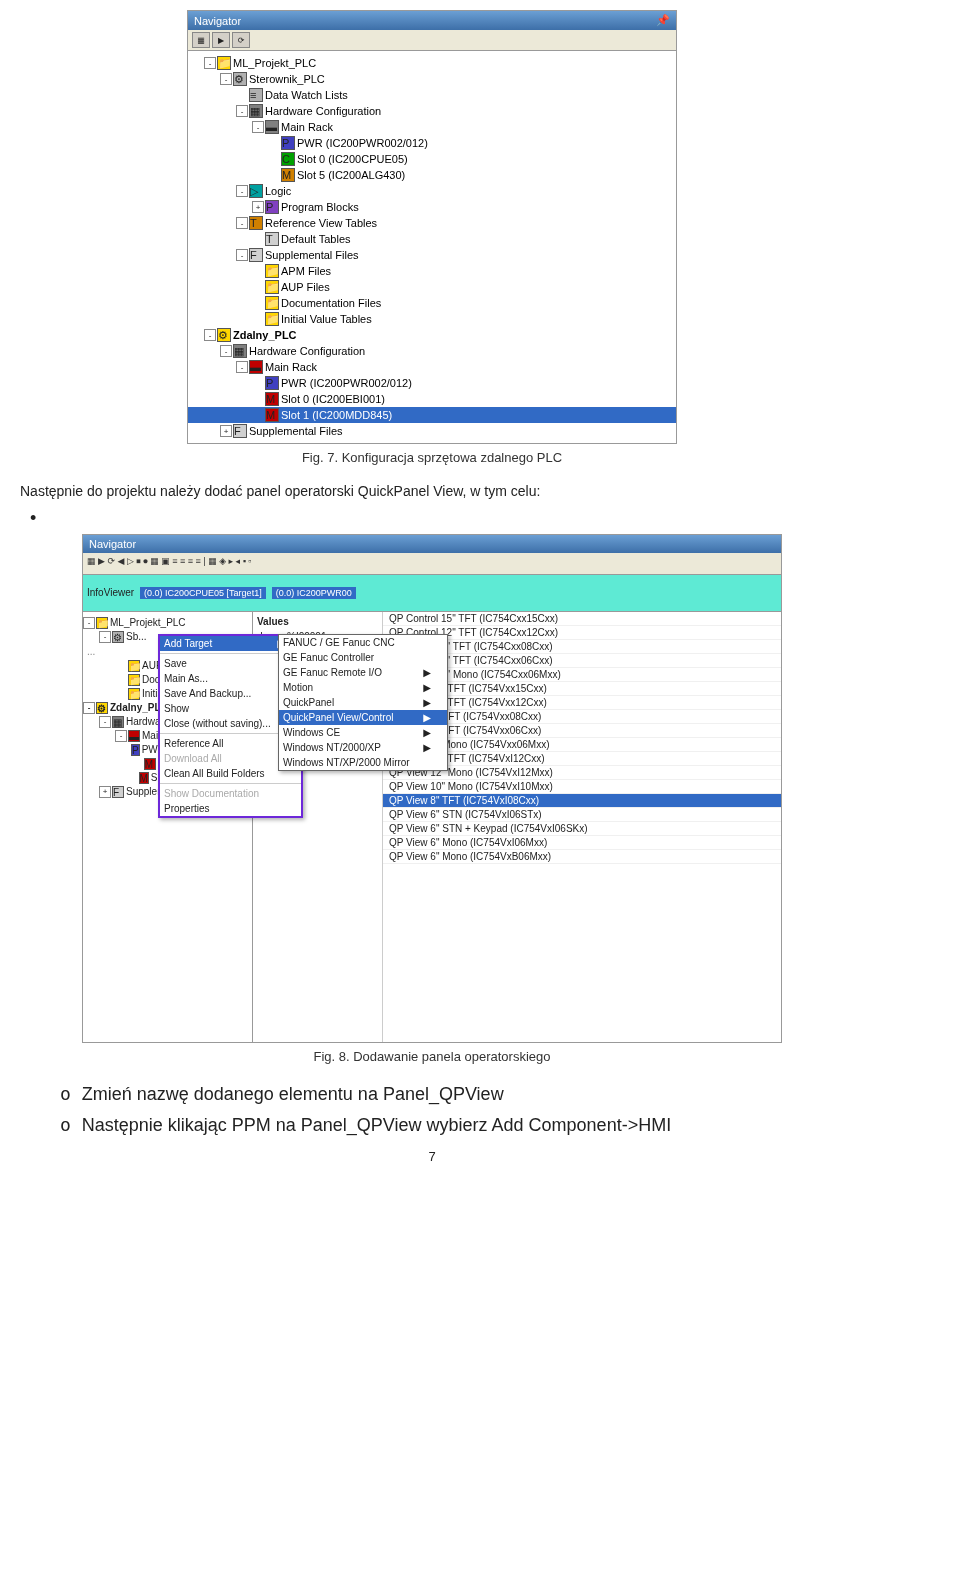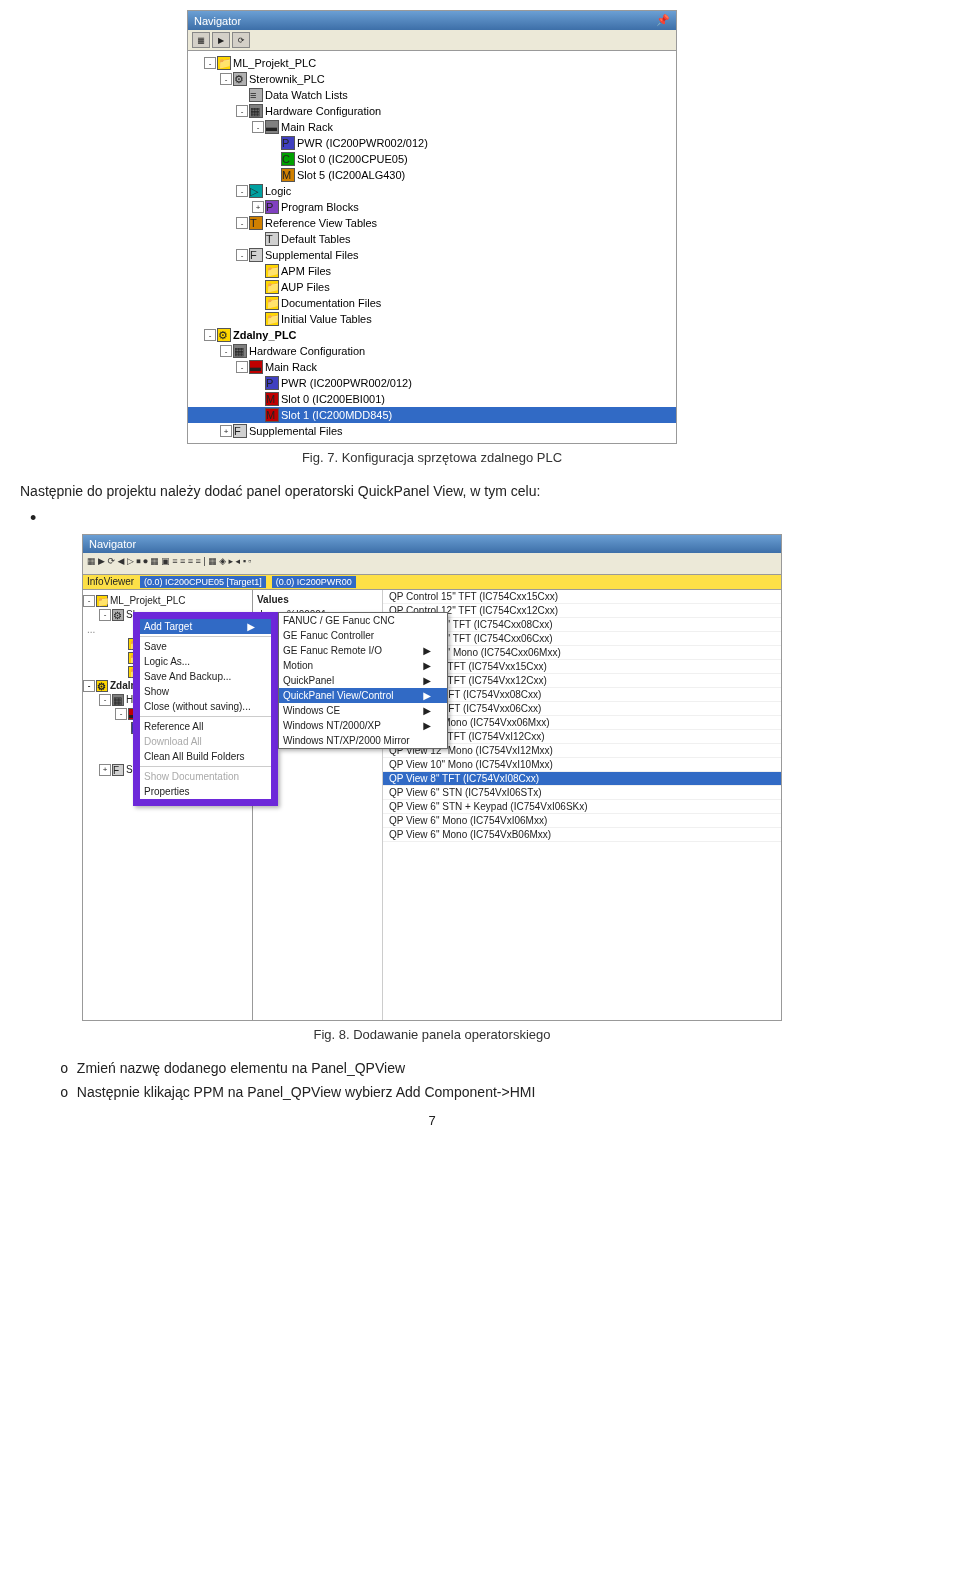--- a/index.html
+++ b/index.html
@@ -117,21 +117,21 @@
     .bullet-dot {
       color: #222;
       margin-right: 6px;
       font-size: 18px;
       line-height: 1.2;
     }
 
     .sub-item {
       margin-left: 40px;
       margin-bottom: 3px;
-      font-size: 14px;
+      font-size: 18px;
       line-height: 1.5;
     }
 
     .sub-item::before {
       content: 'o  ';
       font-family: monospace;
     }
 
     
     .fig8-container {
@@ -167,25 +167,26 @@
       width: 170px;
       border-right: 1px solid #999;
       background: white;
       overflow: hidden;
     }
 
     
     .context-menu {
       position: absolute;
       background: white;
-      border: 7px solid #6d28d9;
+      border: 2px solid #6d28d9;
       box-shadow: 2px 2px 4px rgba(0,0,0,0.3);
       z-index: 10;
       font-size: 10px;
       min-width: 130px;
+      margin-left: 25px;
     }
 
     .menu-item {
       padding: 2px 16px 2px 4px;
       white-space: nowrap;
       cursor: pointer;
     }
 
     .menu-item.disabled {
       color: #aaa;
@@ -233,23 +234,23 @@
       cursor: pointer;
     }
 
     .tab.active {
       background: white;
       border-bottom: none;
     }
 
     .infoviewer-bar {
       display: flex;
-      background: #fde047;
+      background: #5eead4;
       font-size: 10px;
-      padding: 1px 4px;
+      padding: 12px 4px;
       border-bottom: 1px solid #999;
       gap: 6px;
     }
 
     .info-tag {
       background: #316ac5;
       color: white;
       padding: 1px 4px;
       font-size: 9px;
     }
@@ -711,21 +712,21 @@
             </div>
           </div>
         </div>
 
         <div style="position:absolute;top:22px;left:50px;z-index:20;pointer-events:none;">
 
           <div class="context-menu" style="width:145px;">
             <div class="menu-item" style="background:#316ac5;color:white;">Add Target <span class="menu-arrow">▶</span></div>
             <div class="menu-separator"></div>
             <div class="menu-item">Save</div>
-            <div class="menu-item">Logic As...</div>
+            <div class="menu-item">Main As...</div>
             <div class="menu-item">Save And Backup...</div>
             <div class="menu-item">Show</div>
             <div class="menu-item">Close (without saving)...</div>
             <div class="menu-separator"></div>
             <div class="menu-item">Reference All</div>
             <div class="menu-item disabled">Download All</div>
             <div class="menu-item">Clean All Build Folders</div>
             <div class="menu-separator"></div>
             <div class="menu-item disabled">Show Documentation</div>
             <div class="menu-item">Properties</div>

